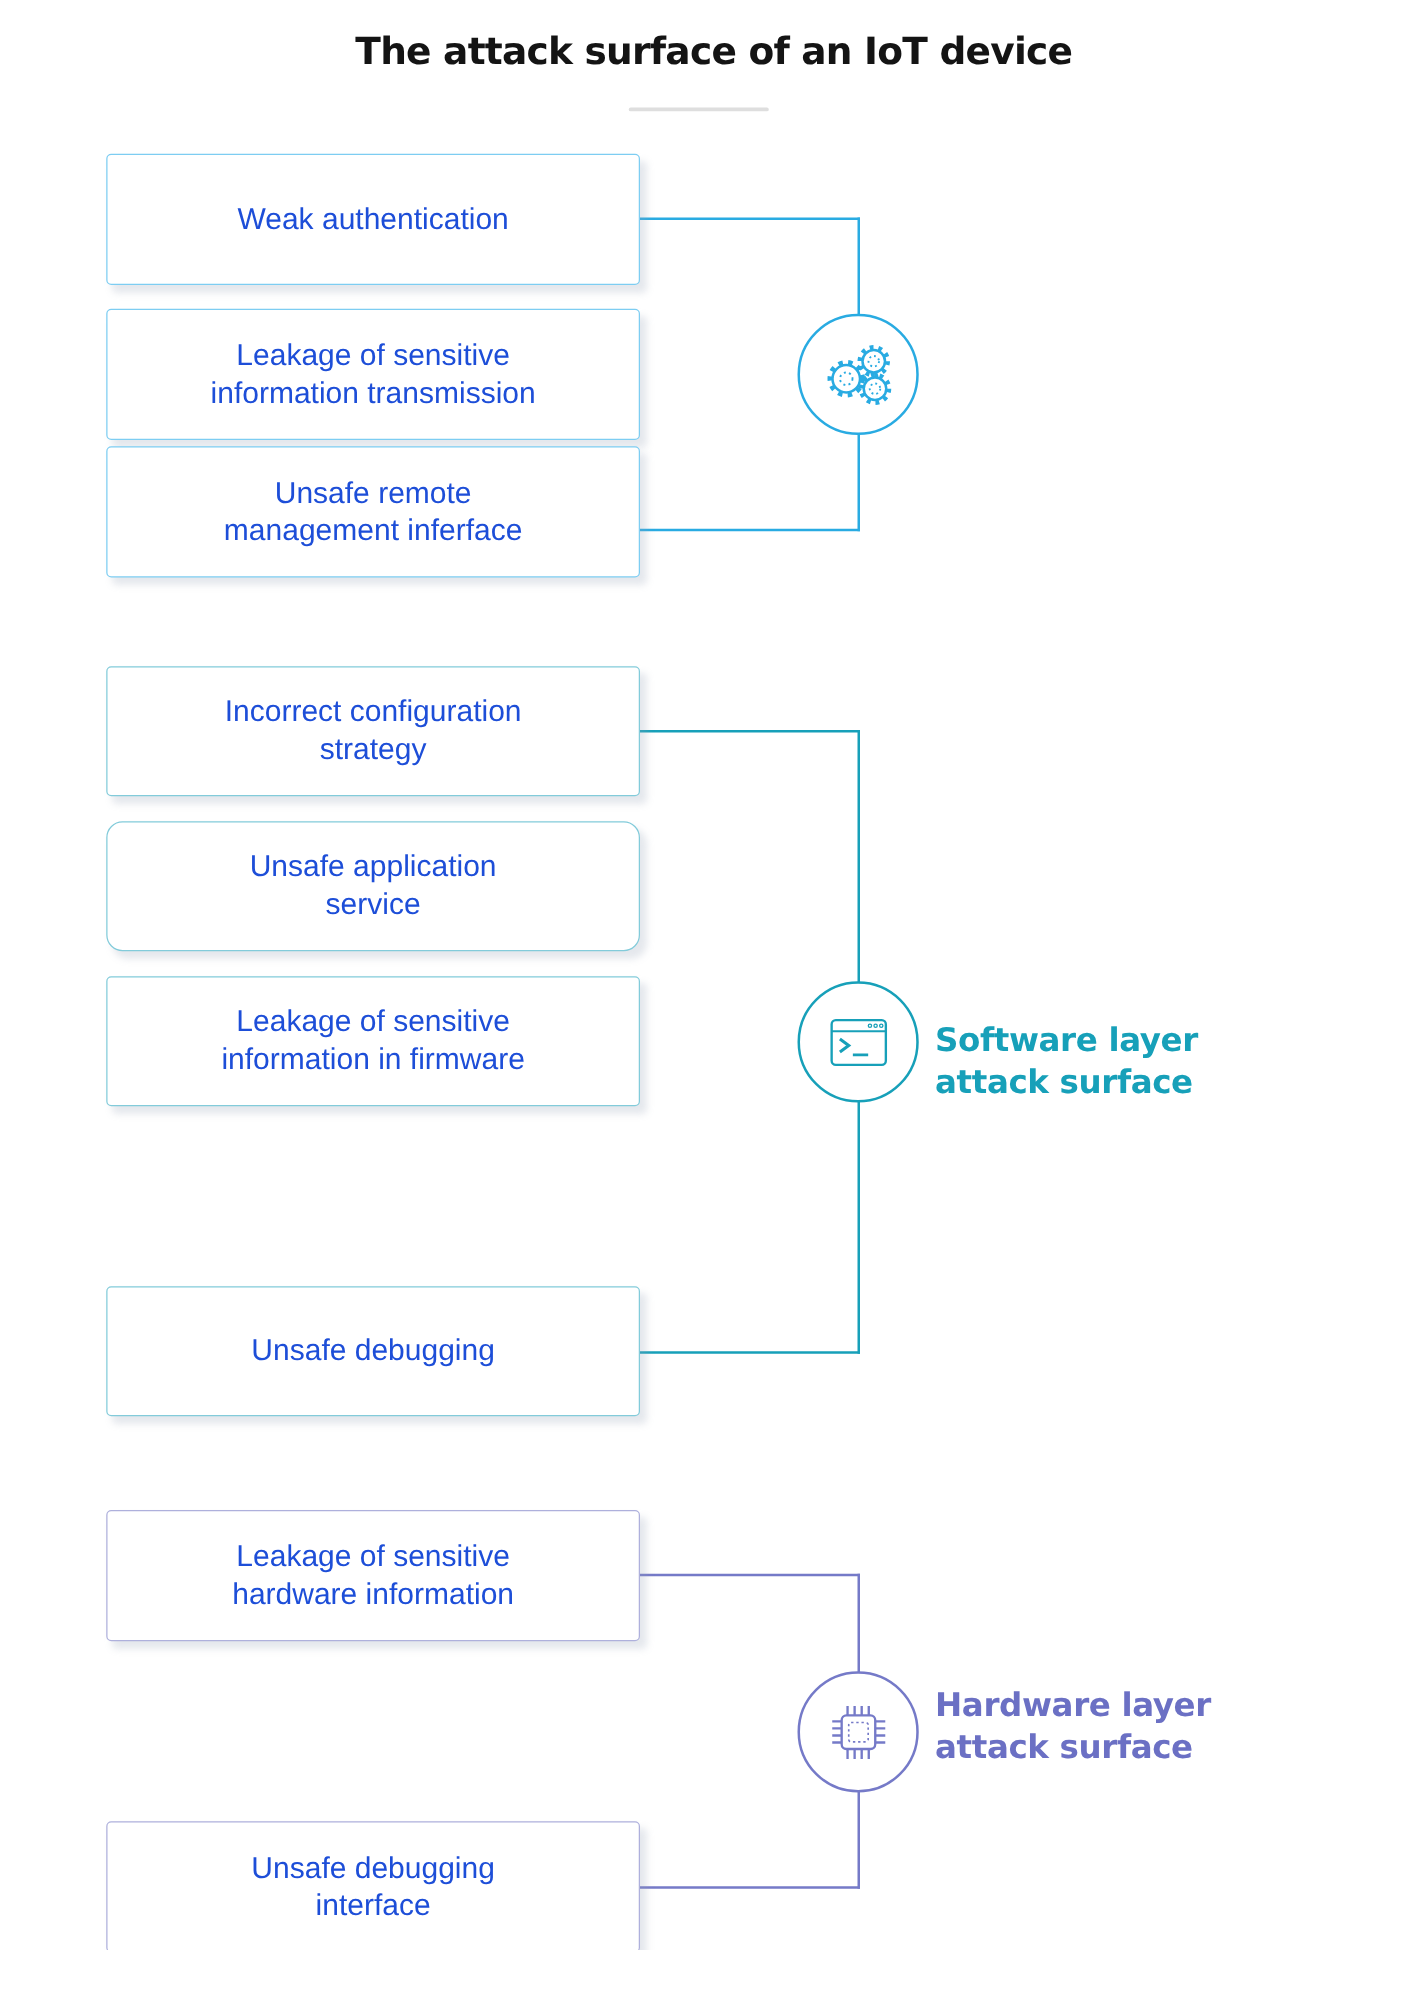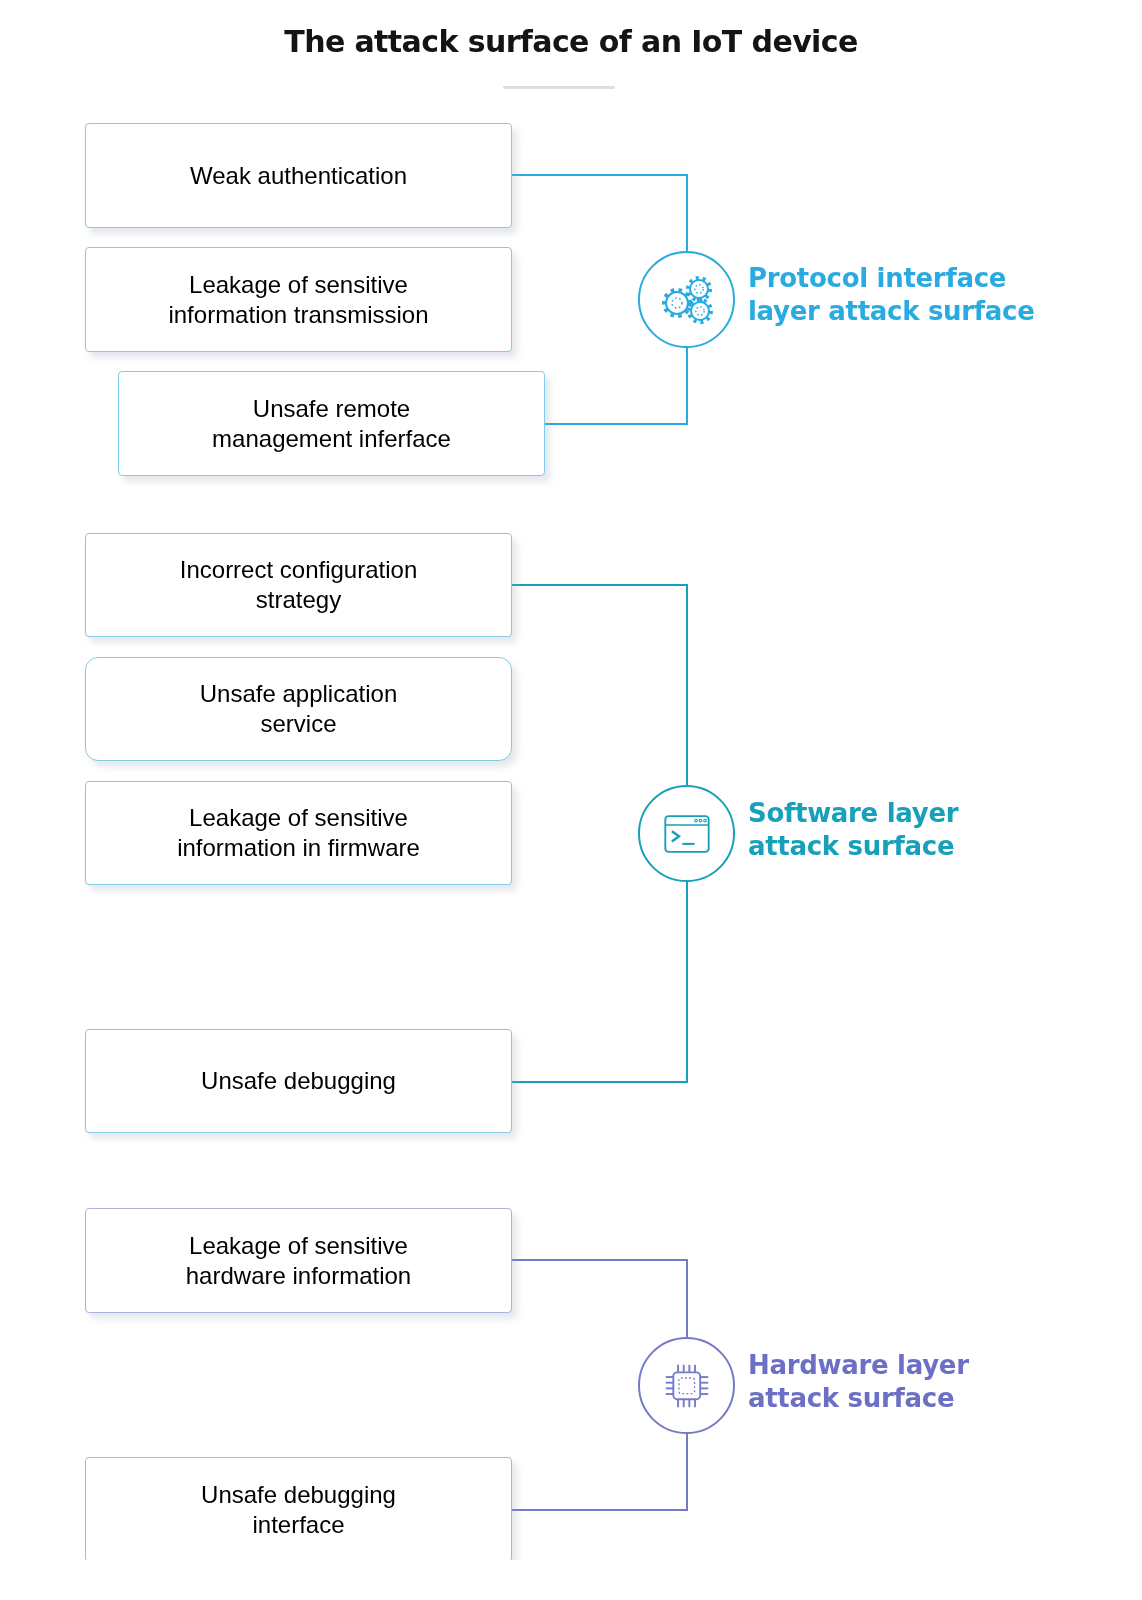--- a/index.html
+++ b/index.html
@@ -21,21 +21,21 @@
     position:absolute;top:86px;left:503px;width:112px;height:3px;
     background:#dedede;border-radius:2px;
   }
   .item-box{
     position:absolute;left:85px;width:427px;
     background:#ffffff;
     border-radius:4px;
     box-sizing:border-box;
     display:flex;align-items:center;justify-content:center;
     text-align:center;
-    font-size:24px;line-height:30px;color:#000000;
+    font-size:24px;line-height:30px;color:#1d4ed8;
     white-space:pre-line;
     box-shadow:5px 6px 6px rgba(152,164,184,0.25);
   }
   .b-blue  {border:1.5px solid #7dcdf2;}
   .b-teal  {border:1.5px solid #82cbda;}
   .b-purple{border:1.5px solid #aeb0dc;}
 
   .connector{
     position:absolute;left:512px;width:176px;
     box-sizing:border-box;
@@ -59,27 +59,27 @@
   .ic-purple{border:2px solid #757ac8;}
 
   .group-label{
     position:absolute;left:748px;width:360px;
     font-family:"DejaVu Sans",sans-serif;
     font-weight:bold;font-size:26px;line-height:33px;
     letter-spacing:-0.3px;
     white-space:pre-line;
   }
   .gl-blue  {color:#29abe2;}
-  .gl-teal  {color:#17a0b9;}
+  .gl-teal  {color:#17a0b9;margin-top:20px;}
   .gl-purple{color:#6b70c4;}
 
   
   .g1b1{top:123px;height:105px;}
   .g1b2{top:247px;height:105px;}
-  .g1b3{top:371px;height:105px;margin-left:33px;}
+  .g1b3{top:357px;height:105px;}
   .conn1{top:174px;height:251px;}
   .circ1{top:251px;}
   .lab1{top:262px;}
   
   .g2b1{top:533px;height:104px;}
   .g2b2{top:657px;height:104px;border-radius:13px;}
   .g2b3{top:781px;height:104px;}
   .g2b4{top:905px;height:104px;}
   .g2b5{top:1029px;height:104px;}
   .conn2{top:584px;height:499px;}
@@ -119,22 +119,20 @@
           <circle cx="42" cy="19" r="11" stroke-width="4" stroke-dasharray="3 3.9" fill="none"></circle>
           <circle cx="42" cy="19" r="9" stroke-width="2" fill="#ffffff"></circle>
           <circle cx="42" cy="19" r="4.2" stroke-width="1.5" stroke-dasharray="1.5 2.4" fill="none"></circle>
           <circle cx="43" cy="41" r="11" stroke-width="4" stroke-dasharray="3 3.9" fill="none"></circle>
           <circle cx="43" cy="41" r="9" stroke-width="2" fill="#ffffff"></circle>
           <circle cx="43" cy="41" r="4.2" stroke-width="1.5" stroke-dasharray="1.5 2.4" fill="none"></circle>
         </g>
       </svg>
     </span>
   </div>
-  <div class="group-label gl-blue lab1">Protocol interface
-layer attack surface</div>
 
   <div class="connector c-teal conn2"></div>
   <div class="item-box b-teal g2b1">Incorrect configuration
 strategy</div>
   <div class="item-box b-teal g2b2">Unsafe application
 service</div>
   <div class="item-box b-teal g2b3">Leakage of sensitive
 information in firmware</div>
   <div class="item-box b-teal g2b5">Unsafe debugging</div>
 

